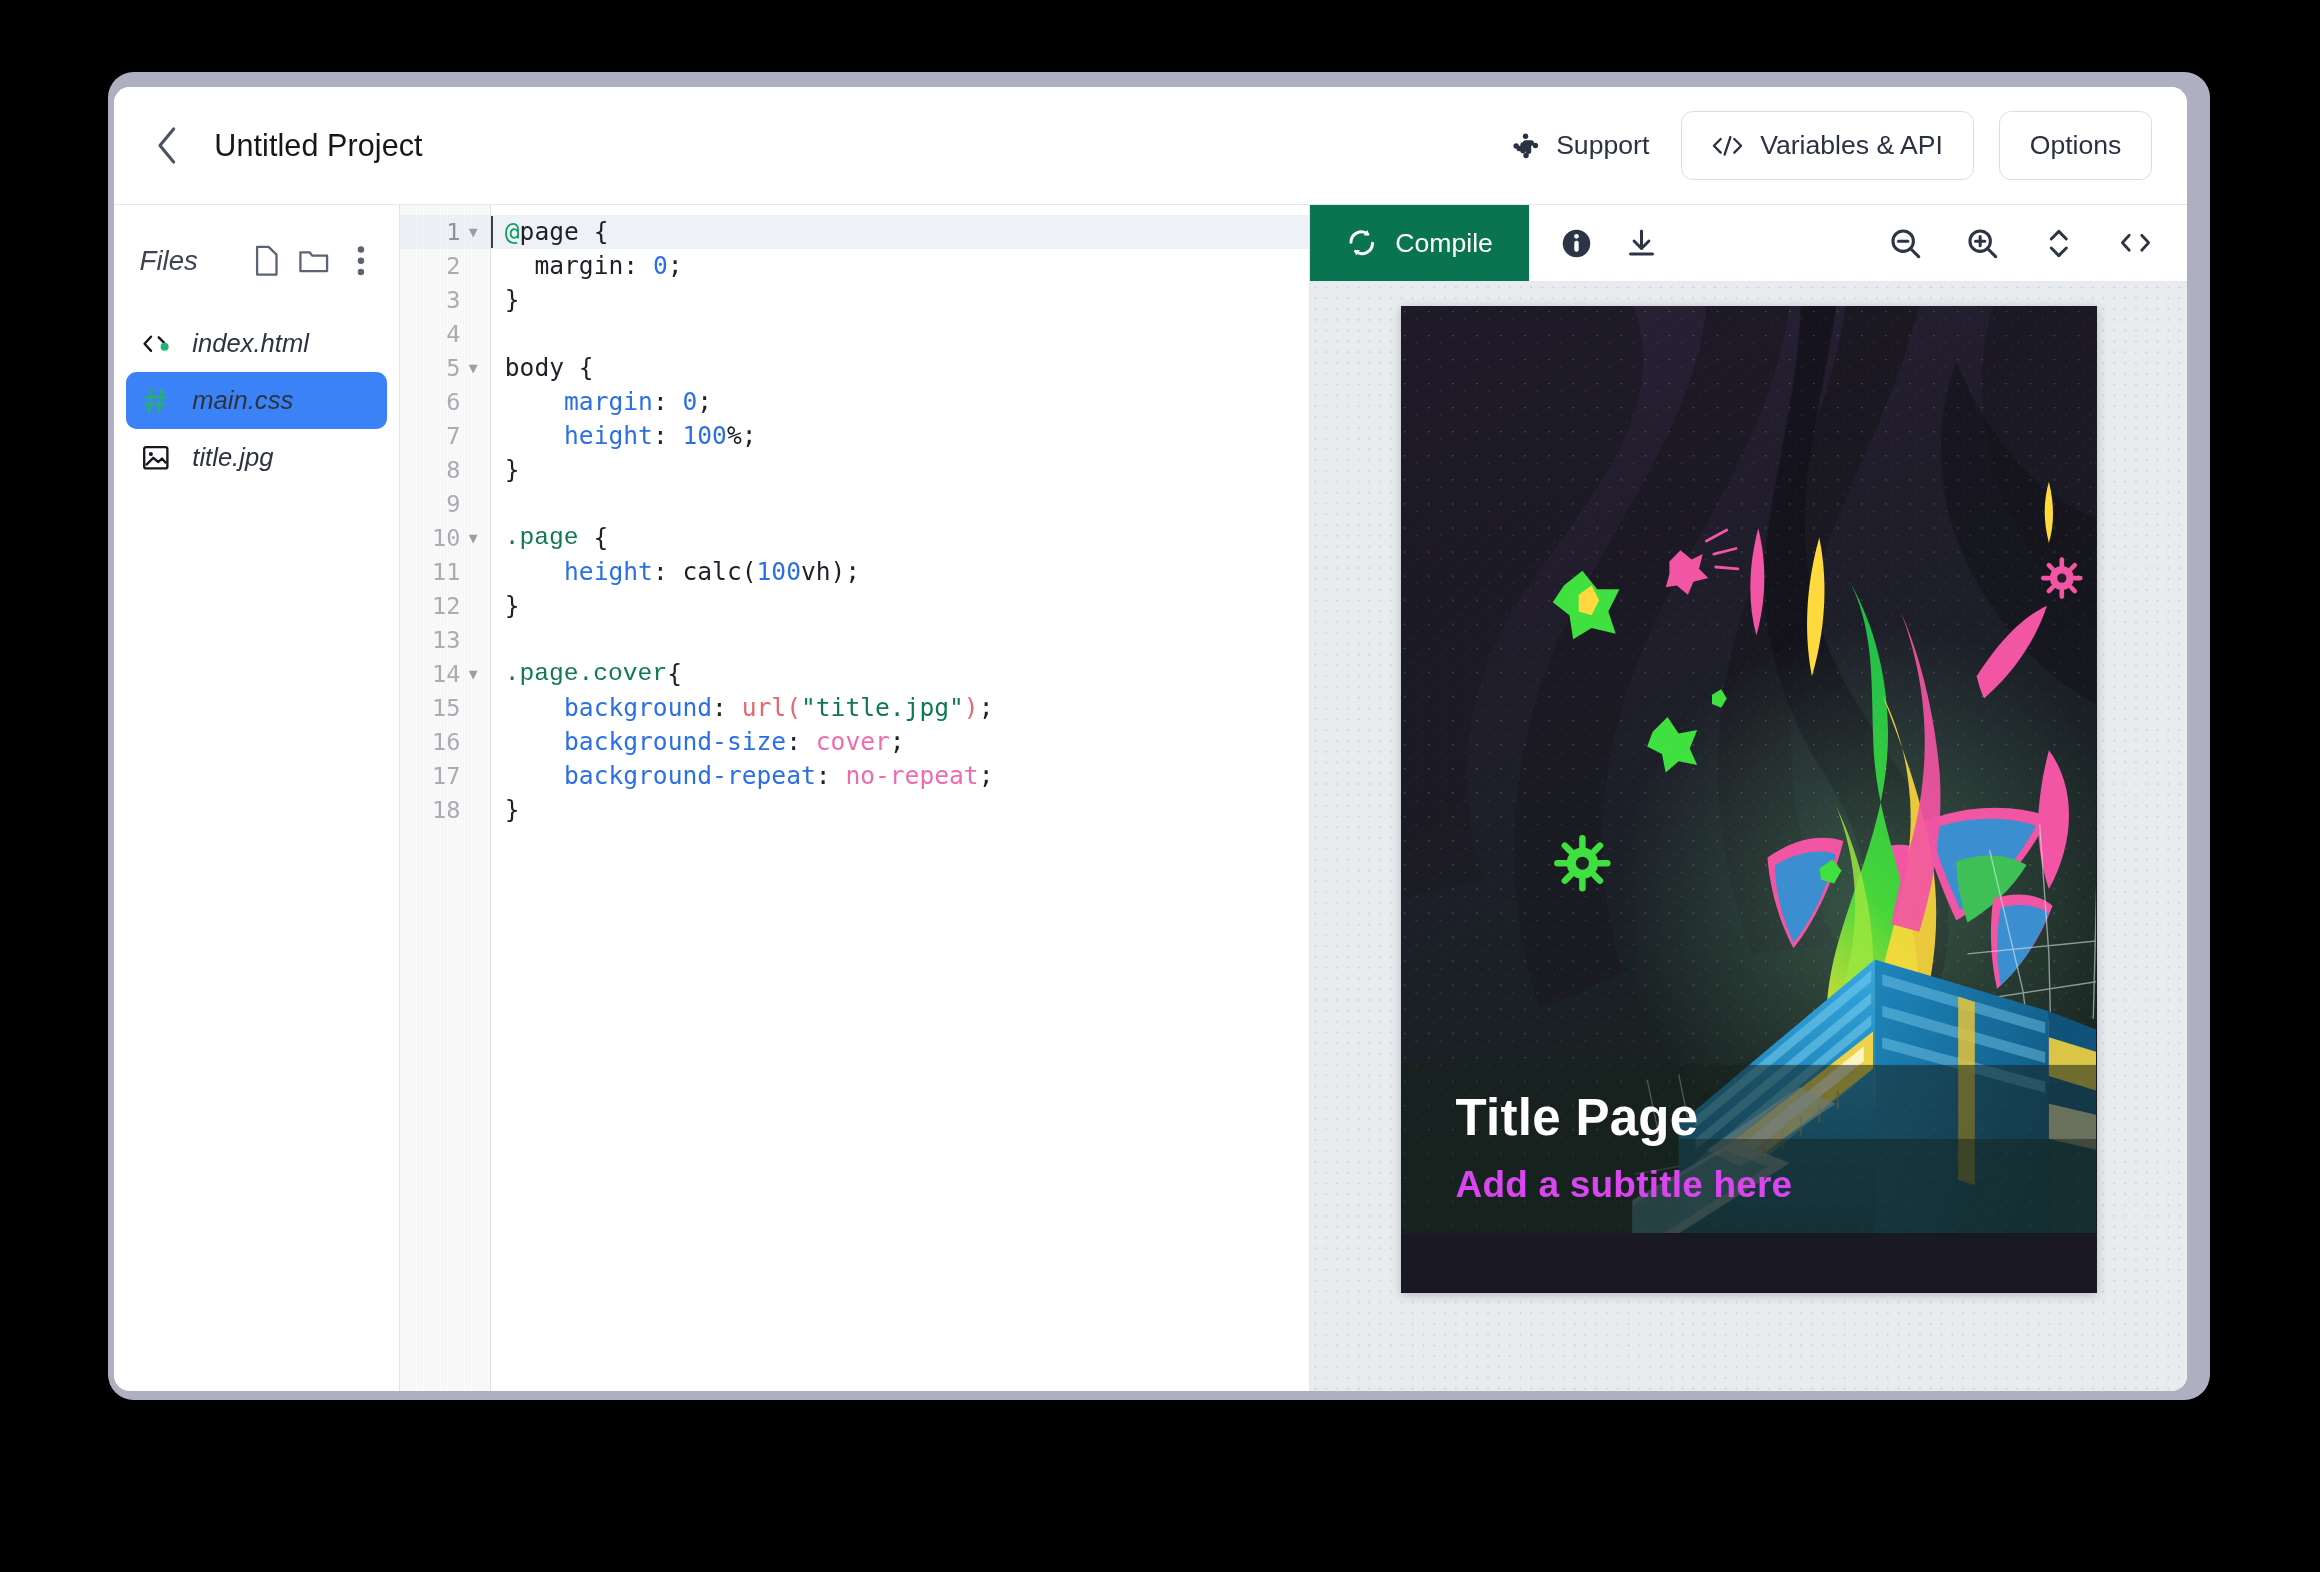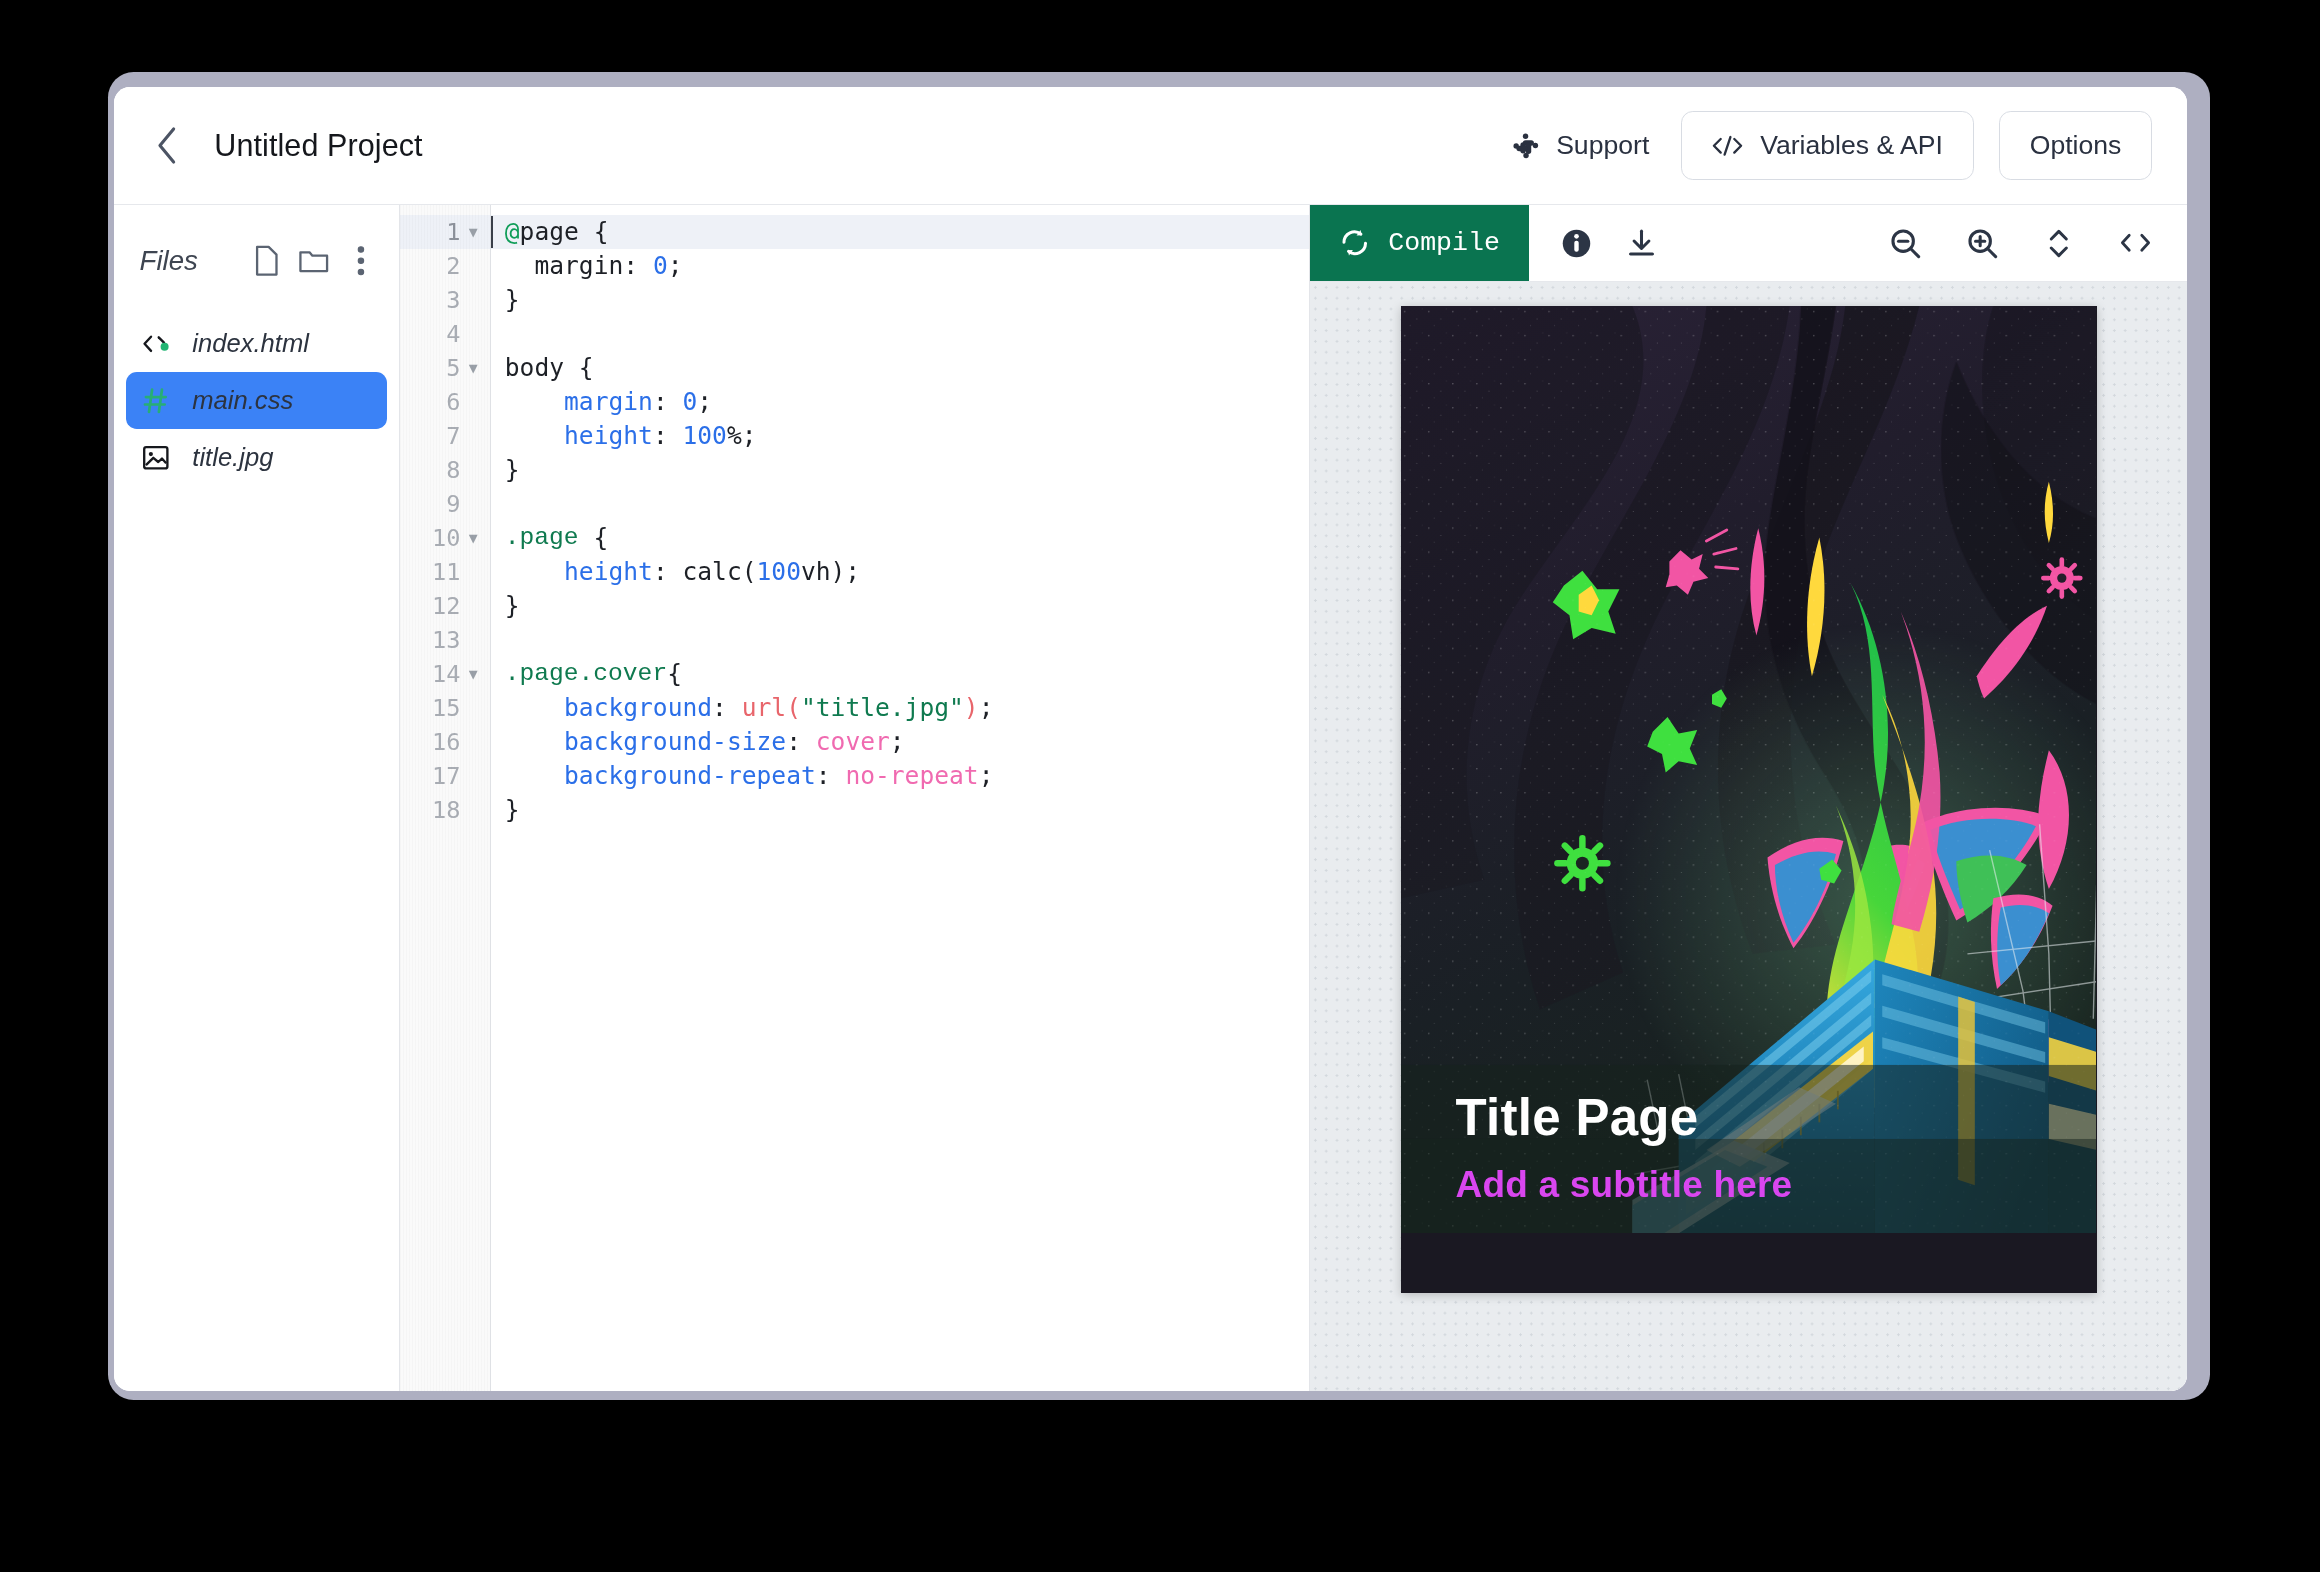--- a/index.html
+++ b/index.html
@@ -193,21 +193,20 @@
     width: 877px; flex: 0 0 877px;
     display: flex; flex-direction: column;
     background: #fff;
     min-width: 0;
   }
   #preview-toolbar {
     height: 77px; flex: 0 0 77px;
     display: flex; align-items: stretch;
     background: #fff;
     border-bottom: 1px solid #e6e8ec;
-    font-family: Liberation Mono, monospace;
   }
   #compile-button {
     width: 219px;
     background: #0a7450;
     color: #fff;
     display: flex; align-items: center; justify-content: center;
     gap: 17.7px;
     font-size: 26.6px;
     cursor: pointer;
     flex: 0 0 219px;

